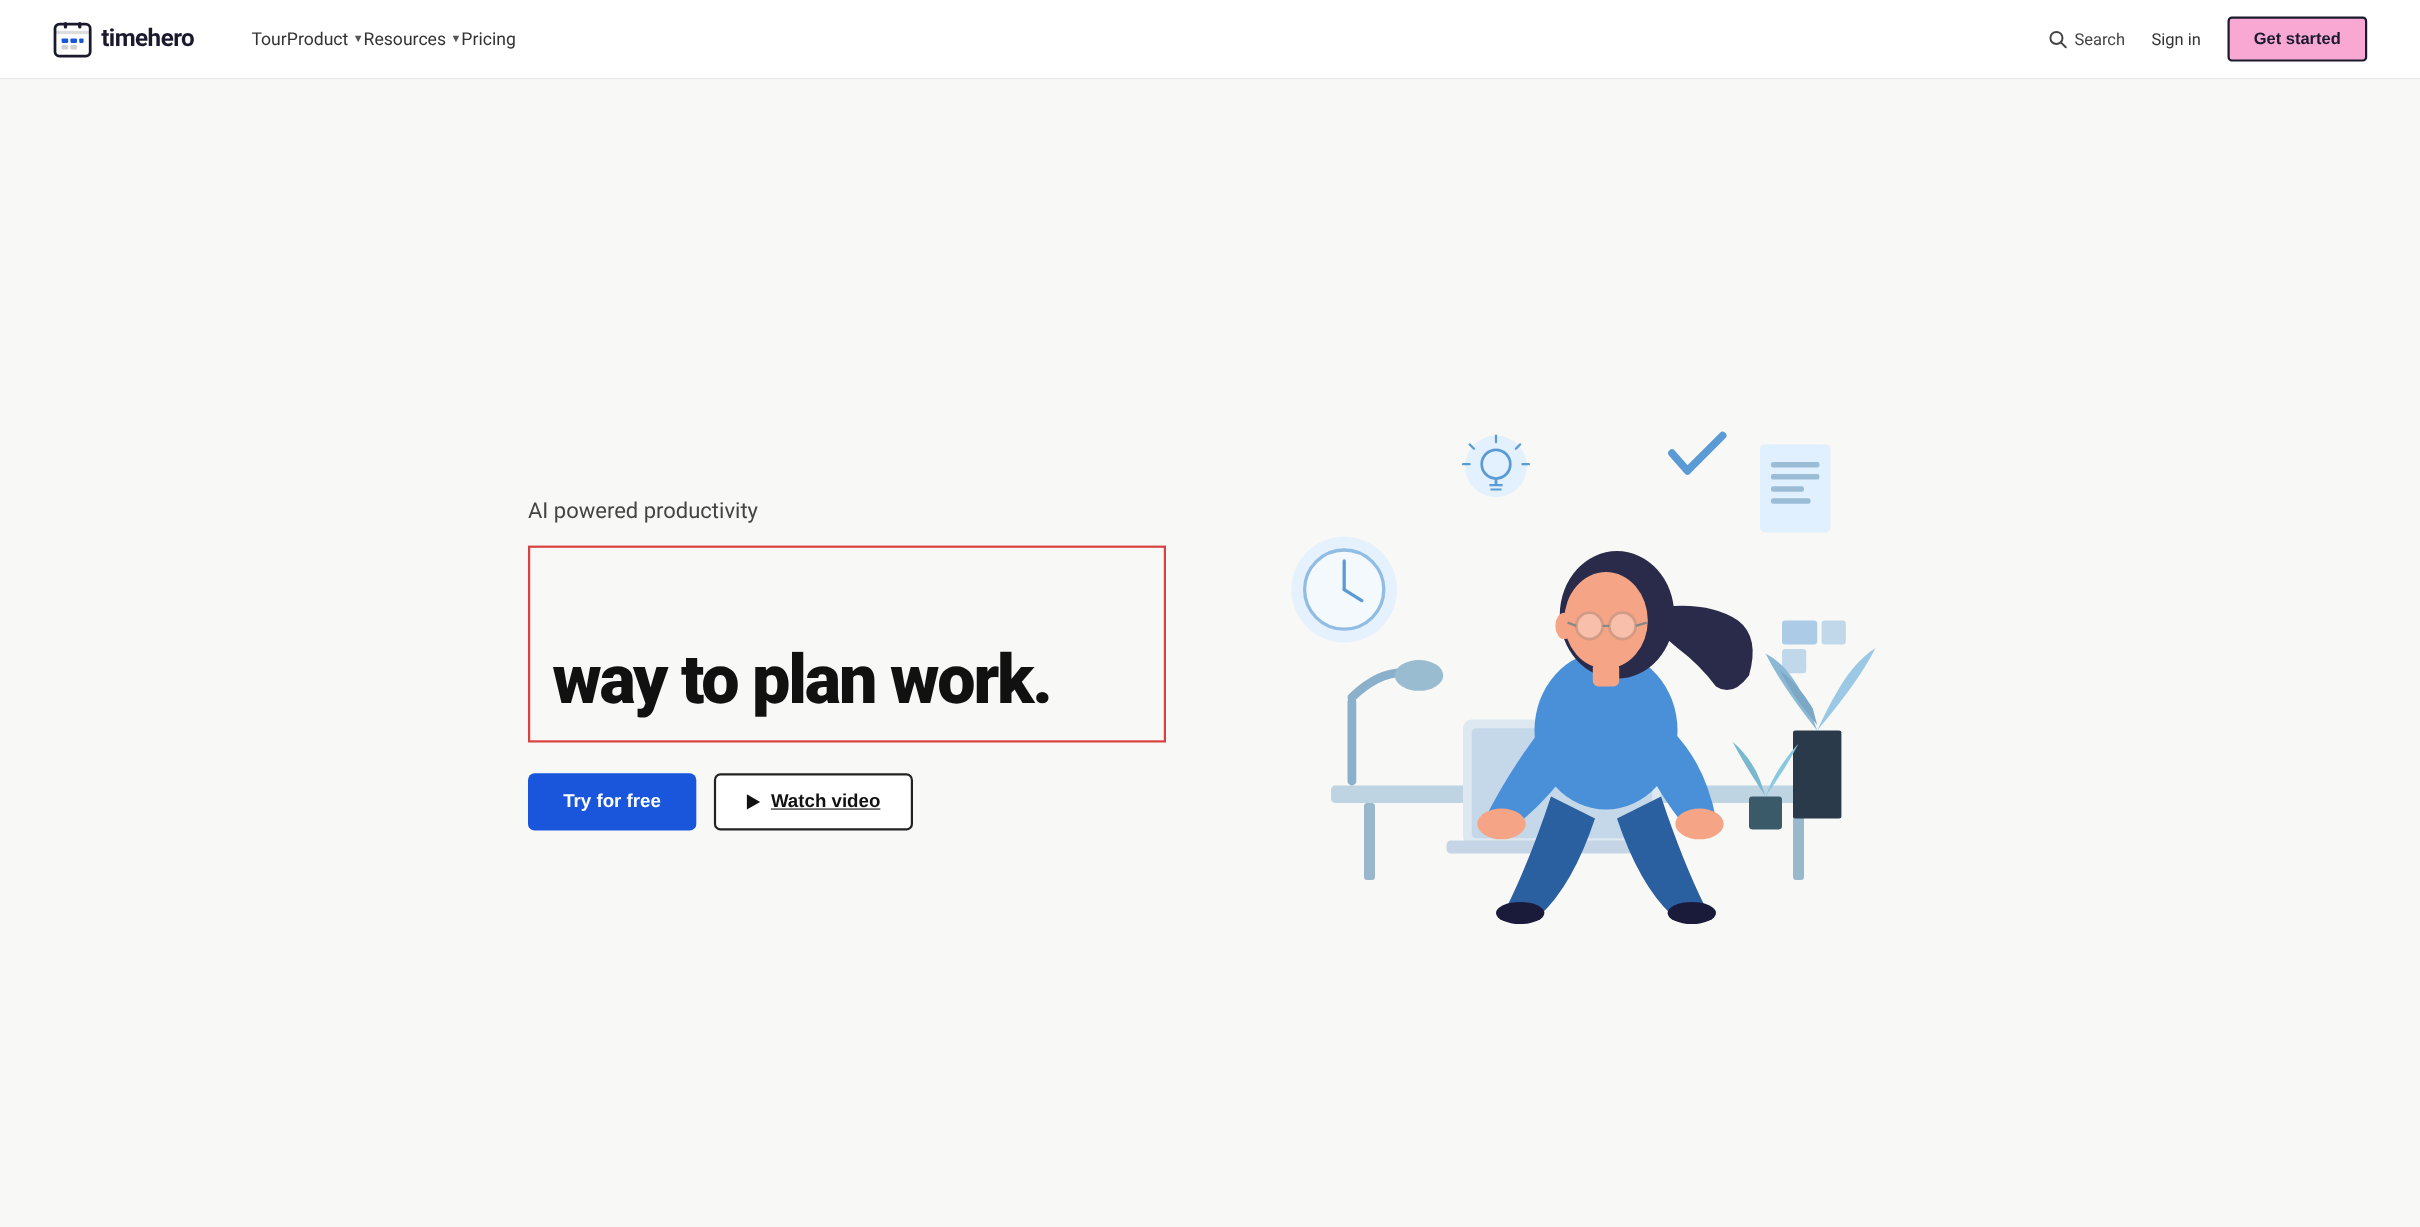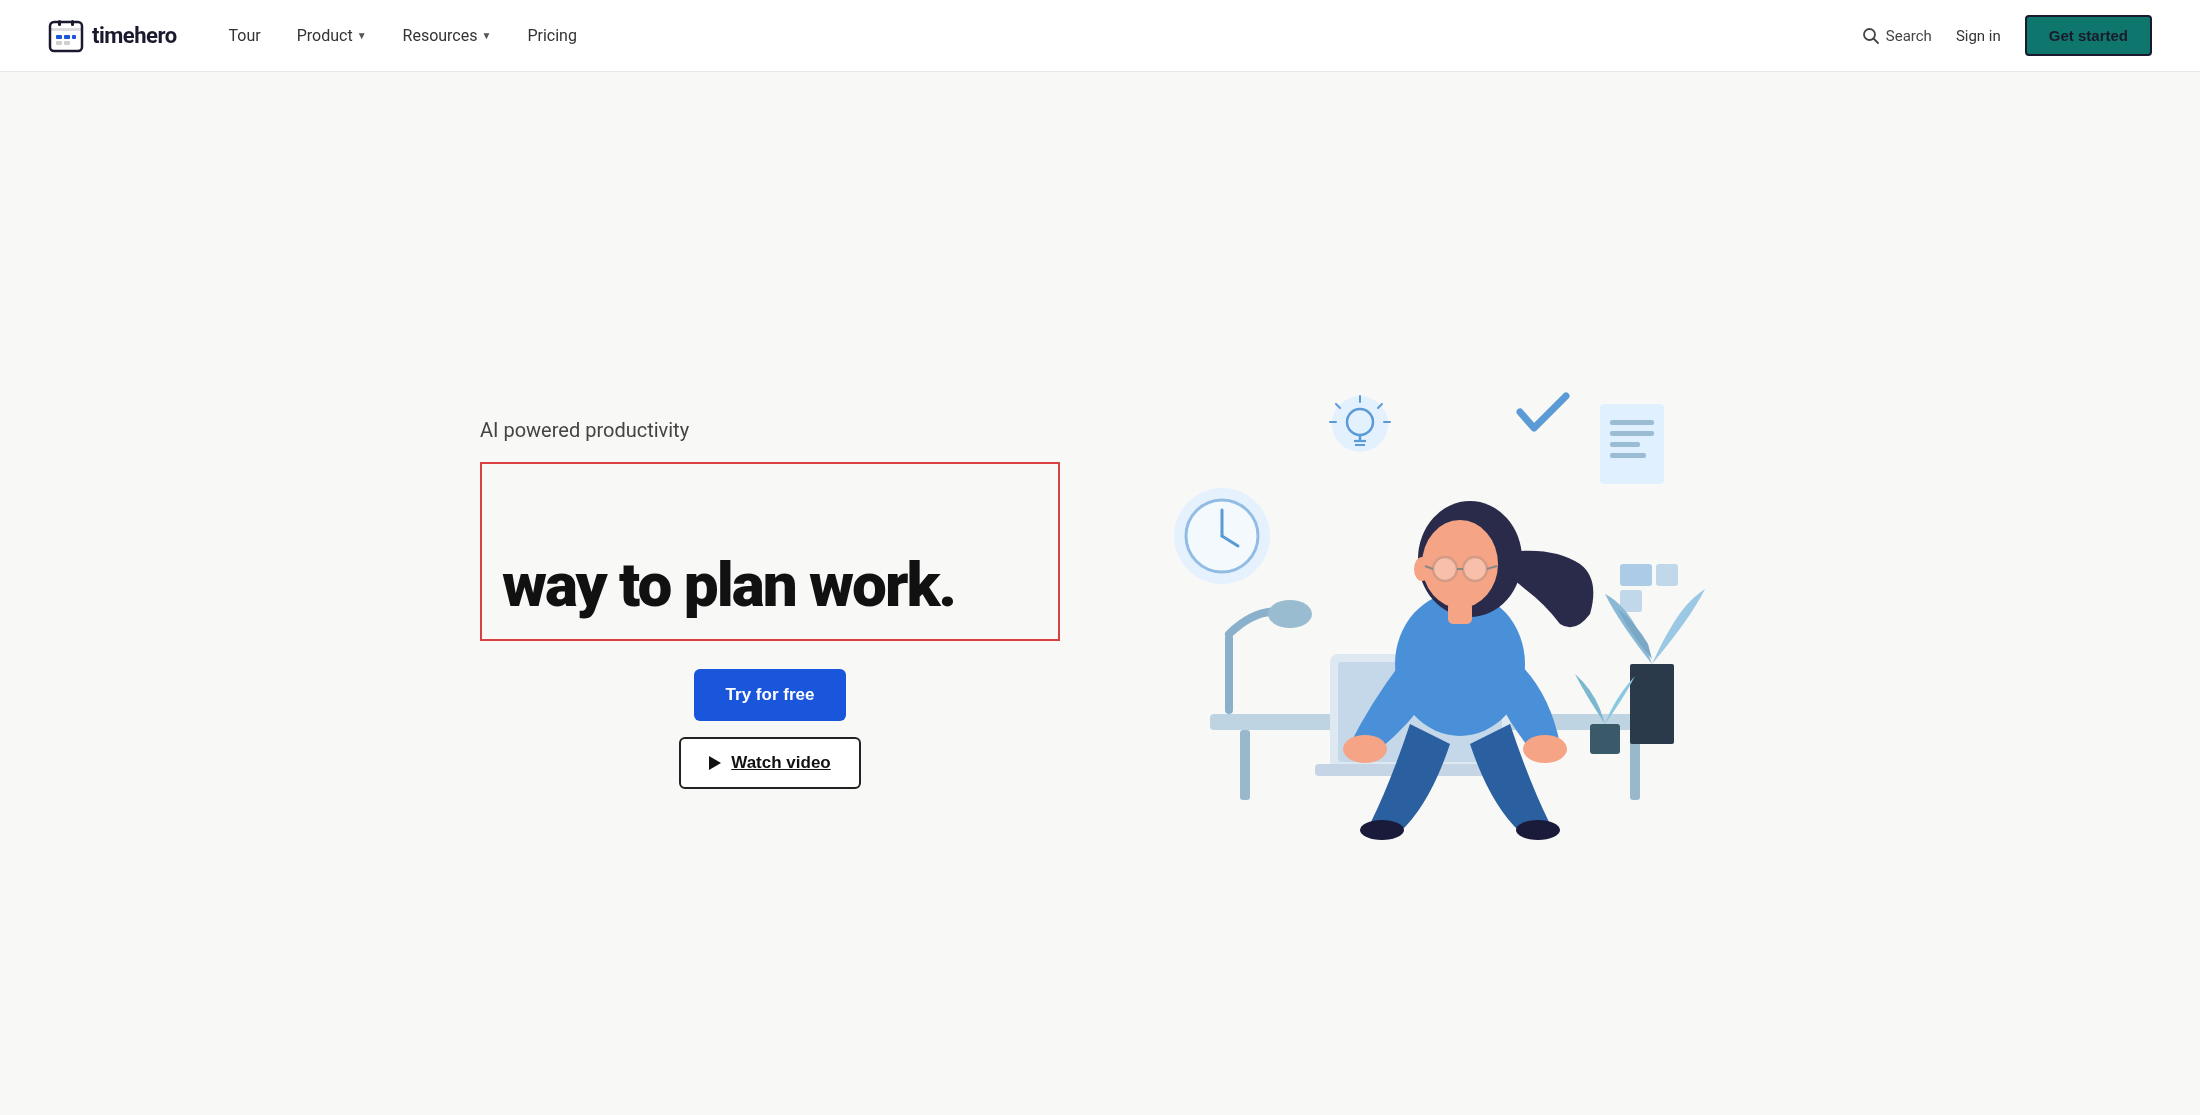--- a/index.html
+++ b/index.html
@@ -34,21 +34,20 @@
     }
     .logo-text {
       font-size: 22px;
       font-weight: 700;
       color: #1a1a2e;
       letter-spacing: -0.5px;
     }
     .nav-links {
       display: flex;
       align-items: flex-end;
-      gap: 36px;
       margin-left: 52px;
       list-style: none;
     }
     .nav-links a {
       text-decoration: none;
       color: #333;
       font-size: 16px;
       font-weight: 400;
       display: flex;
       align-items: center;
@@ -72,21 +71,21 @@
       font-size: 15px;
       cursor: pointer;
     }
     .nav-signin {
       font-size: 15px;
       color: #333;
       text-decoration: none;
       cursor: pointer;
     }
     .btn-get-started {
-      background: #0f766e;
+      background: #f9a8d4;
       border: 2px solid #1a1a2e;
       color: #1a1a2e;
       font-size: 15px;
       font-weight: 700;
       padding: 10px 22px;
       cursor: pointer;
       border-radius: 4px;
     }
 
     
@@ -127,21 +126,20 @@
       font-size: 19px;
       color: #333;
       line-height: 1.55;
       margin-bottom: 38px;
       max-width: 480px;
     }
     .hero-buttons {
       display: flex;
       gap: 16px;
       align-items: center;
-      flex-direction: column;
     }
     .btn-try {
       background: #1a56db;
       color: #fff;
       border: none;
       border-radius: 6px;
       font-size: 17px;
       font-weight: 600;
       padding: 16px 32px;
       cursor: pointer;

